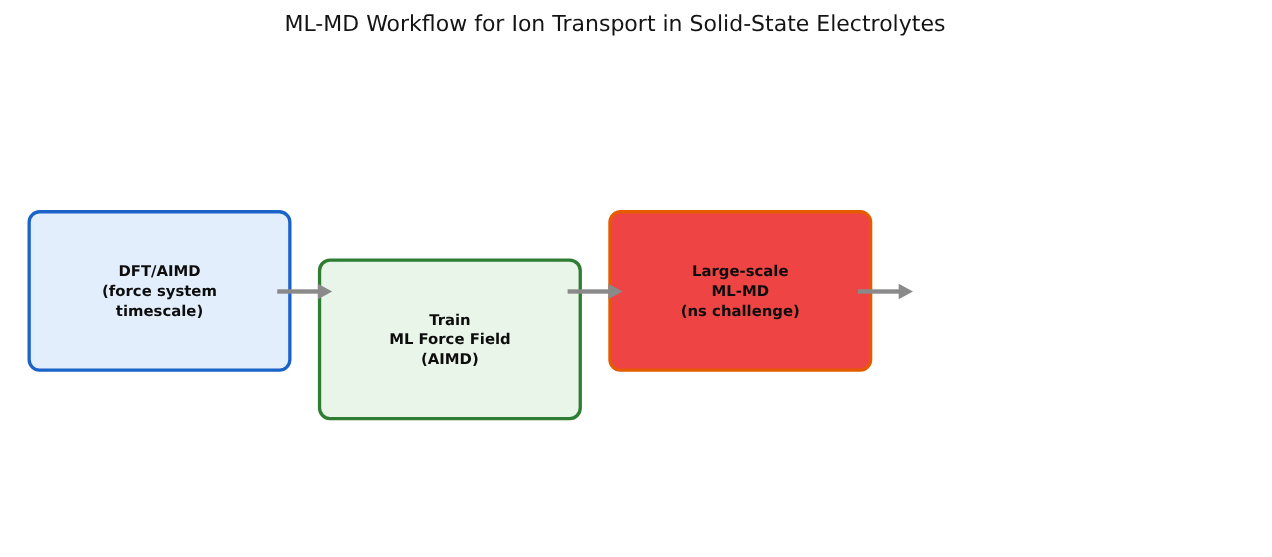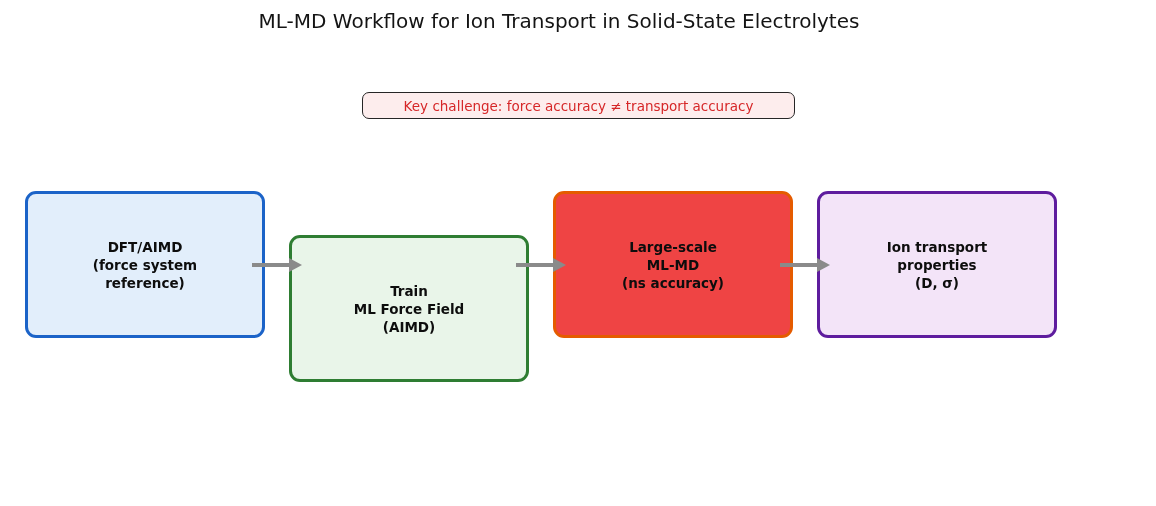--- a/index.html
+++ b/index.html
@@ -88,28 +88,25 @@
     border-left: 13px solid;
   }
 </style>
 </head>
 <body>
 
 <div class="canvas">
 
   <div class="page-title">ML-MD Workflow for Ion Transport in Solid-State Electrolytes</div>
 
-  <div class="annotation" style="background-color: rgb(253, 237, 237); border-color: rgb(38, 38, 38); color: rgb(214, 39, 40);">
-    <span>Key challenge: force accuracy ≠ transport accuracy</span>
-  </div>
 
   <div class="flow-box box-1" style="background-color: rgb(226, 238, 251); border-color: rgb(27, 99, 200);">
     <span>DFT/AIMD</span>
     <span>(force system</span>
-    <span>reference)</span>
+    <span>timescale)</span>
   </div>
 
   <div class="flow-arrow arrow-1">
     <div class="arrow-shaft" style="background-color: rgb(138, 138, 138);"></div>
     <div class="arrow-head" style="border-left-color: rgb(138, 138, 138);"></div>
   </div>
 
   <div class="flow-box box-2" style="background-color: rgb(233, 245, 233); border-color: rgb(46, 125, 50);">
     <span>Train</span>
     <span>ML Force Field</span>
@@ -117,27 +114,22 @@
   </div>
 
   <div class="flow-arrow arrow-2">
     <div class="arrow-shaft" style="background-color: rgb(138, 138, 138);"></div>
     <div class="arrow-head" style="border-left-color: rgb(138, 138, 138);"></div>
   </div>
 
   <div class="flow-box box-3" style="background-color: #ef4444; border-color: rgb(229, 91, 0);">
     <span>Large-scale</span>
     <span>ML-MD</span>
-    <span>(ns accuracy)</span>
+    <span>(ns challenge)</span>
   </div>
 
   <div class="flow-arrow arrow-3">
     <div class="arrow-shaft" style="background-color: rgb(138, 138, 138);"></div>
     <div class="arrow-head" style="border-left-color: rgb(138, 138, 138);"></div>
   </div>
 
-  <div class="flow-box box-4" style="background-color: rgb(243, 228, 248); border-color: rgb(94, 28, 158);">
-    <span>Ion transport</span>
-    <span>properties</span>
-    <span>(D, σ)</span>
-  </div>
 
 </div>
 
 </body></html>

